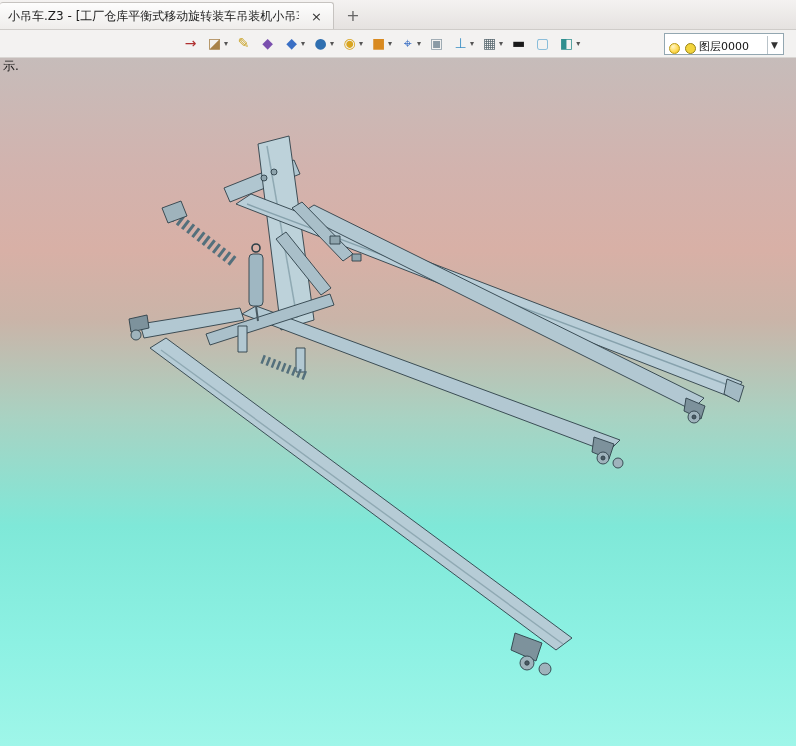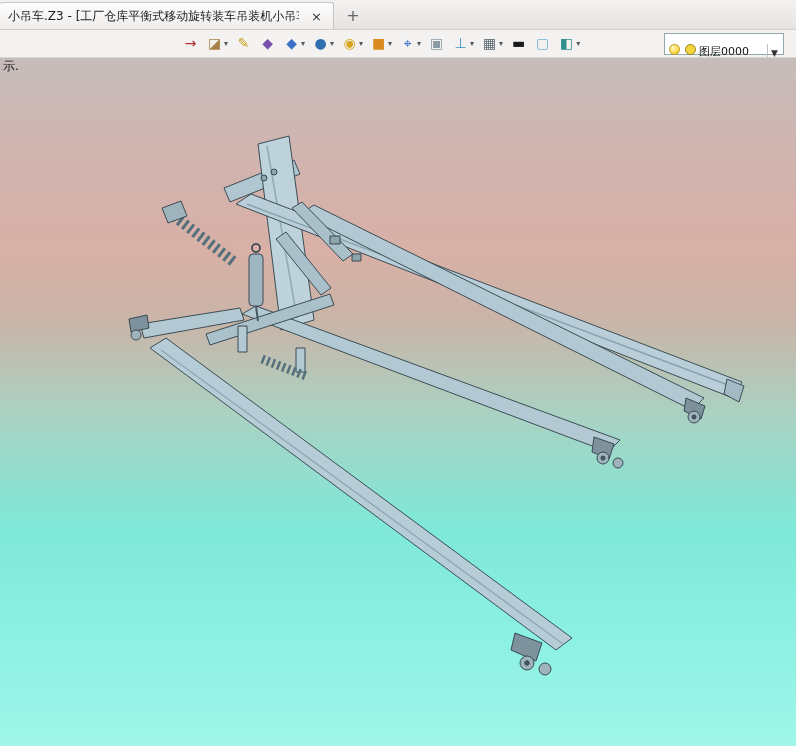--- a/index.html
+++ b/index.html
@@ -21,22 +21,22 @@
   
   .toolbar { position:relative; height:28px; background:#f3f2f1;
     border-bottom:1px solid #d9d6d3; display:flex; align-items:center; }
   .tb-icons { display:flex; align-items:center; margin-left:180px; gap:3px; }
   .tb-btn { display:flex; align-items:center; height:22px; padding:0 2px;
     border-radius:2px; }
   .tb-glyph { font-size:14px; width:17px; text-align:center; line-height:17px; }
   .tb-caret { font-size:8px; color:#555; margin-left:1px; }
 
   .layer-box { position:absolute; right:12px; top:3px; height:22px; width:120px;
-    background:#fff; border:1px solid #93a7b1; display:flex; align-items:flex-start;
-    padding:10px 2px; }
+    background:#fff; border:1px solid #93a7b1; display:flex; align-items:flex-end;
+    padding:0 2px; }
   .bulb { width:11px; height:11px; border-radius:50%;
     background:radial-gradient(circle at 35% 30%, #fff6c8, #ffd94e 60%, #e8b81e);
     border:1px solid #b99a14; margin:0 2px; flex:none; }
   .layer-dot { width:11px; height:11px; border-radius:50%; background:#f2d43c;
     border:1px solid #98831a; margin:0 3px; flex:none; }
   .layer-label { font-size:11px; color:#111; flex:1; white-space:nowrap; }
   .layer-caret { border-left:1px solid #b9c3c9; height:18px; display:flex;
     align-items:center; padding:0 3px; font-size:9px; color:#333; flex:none; }
 
   

